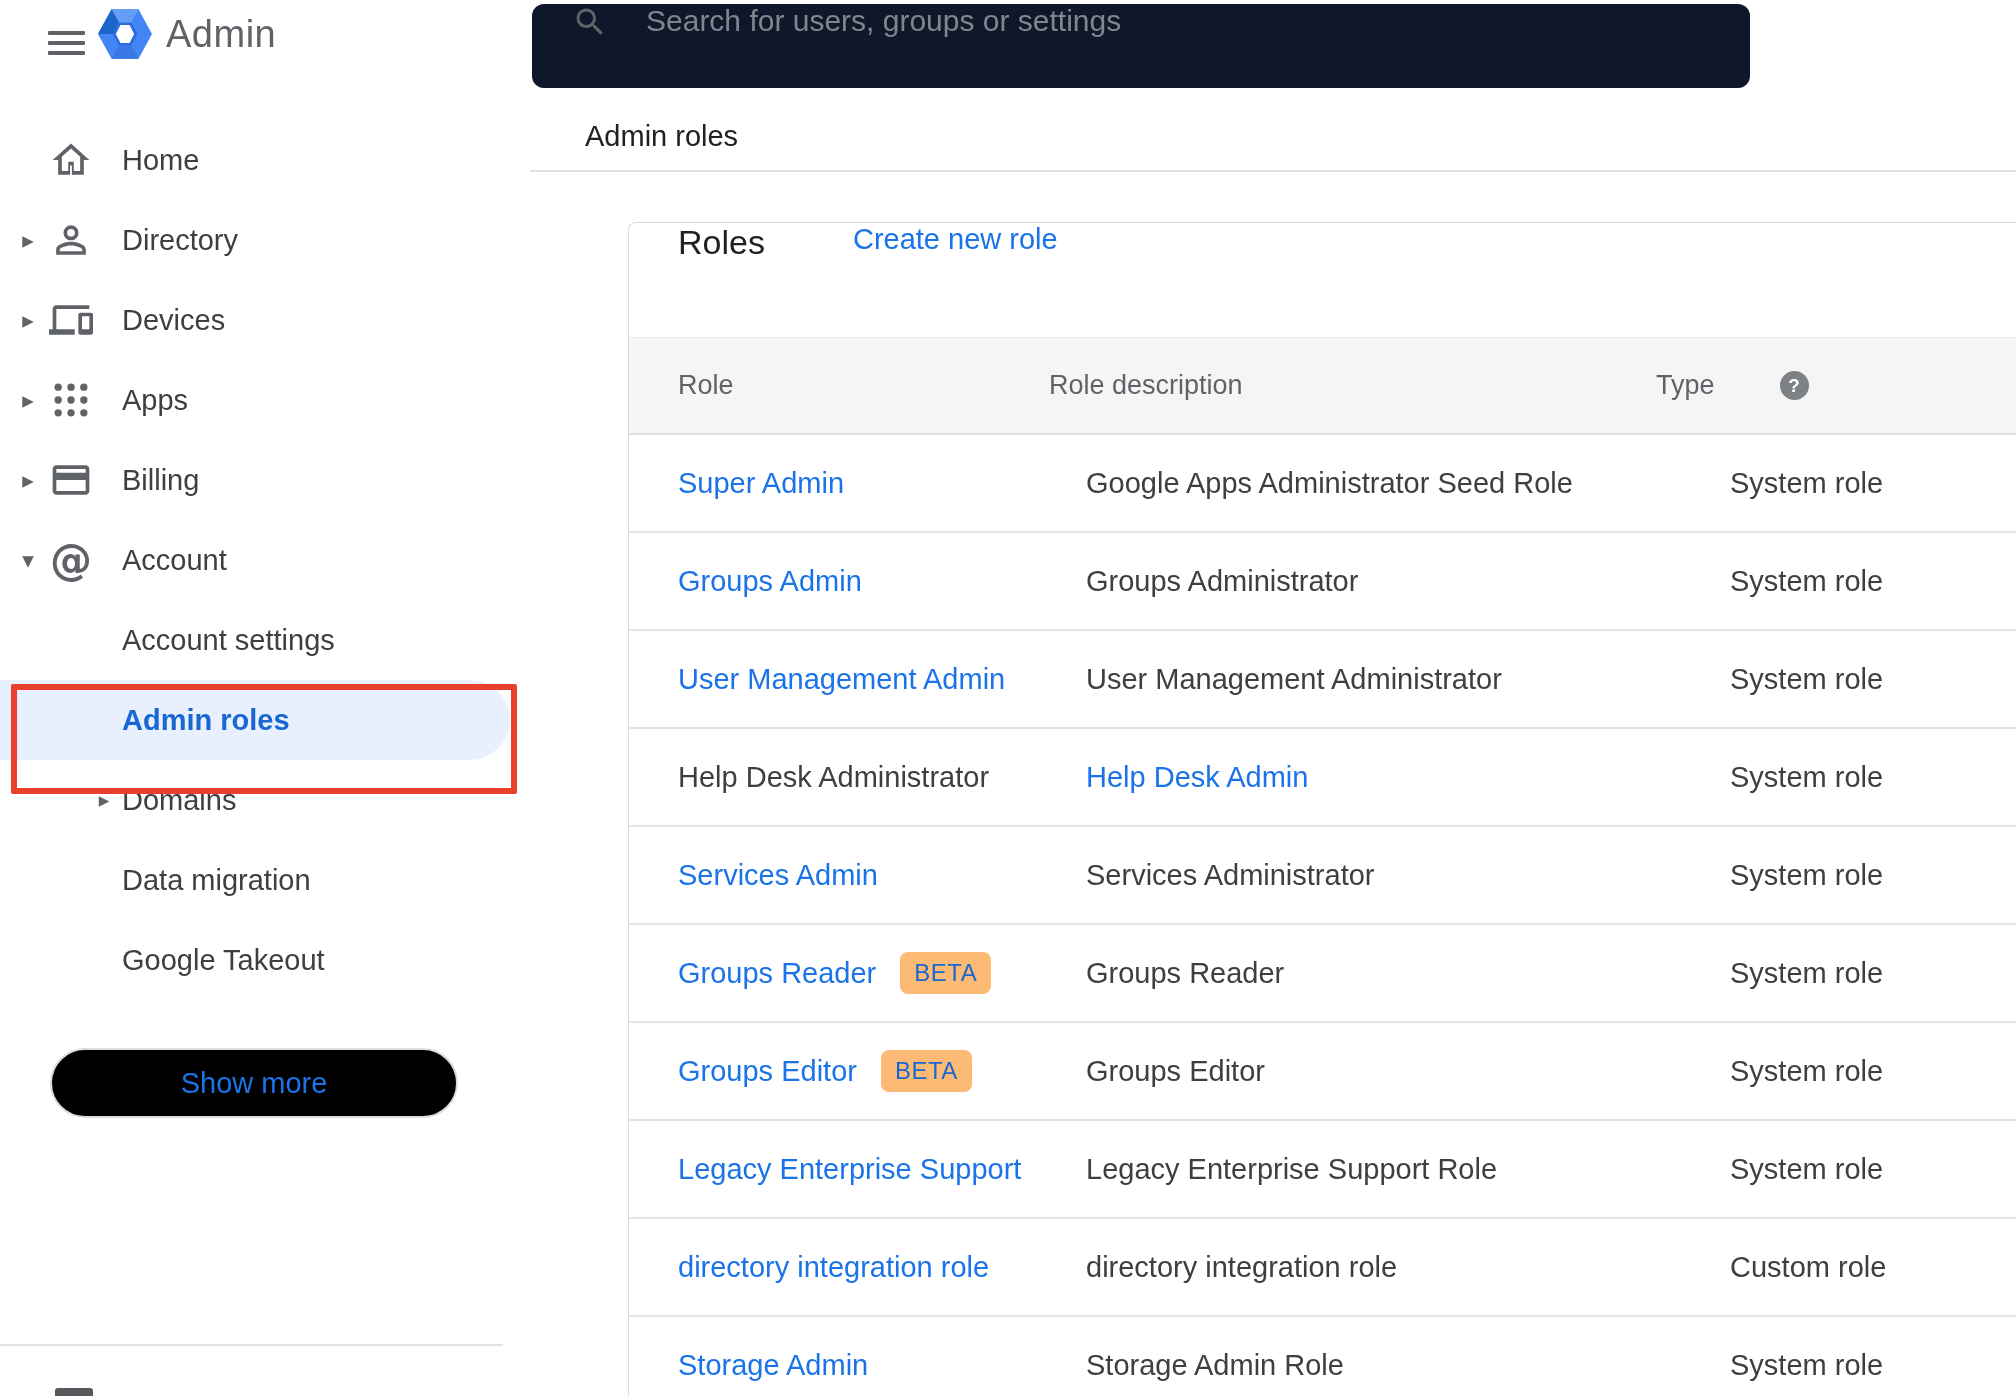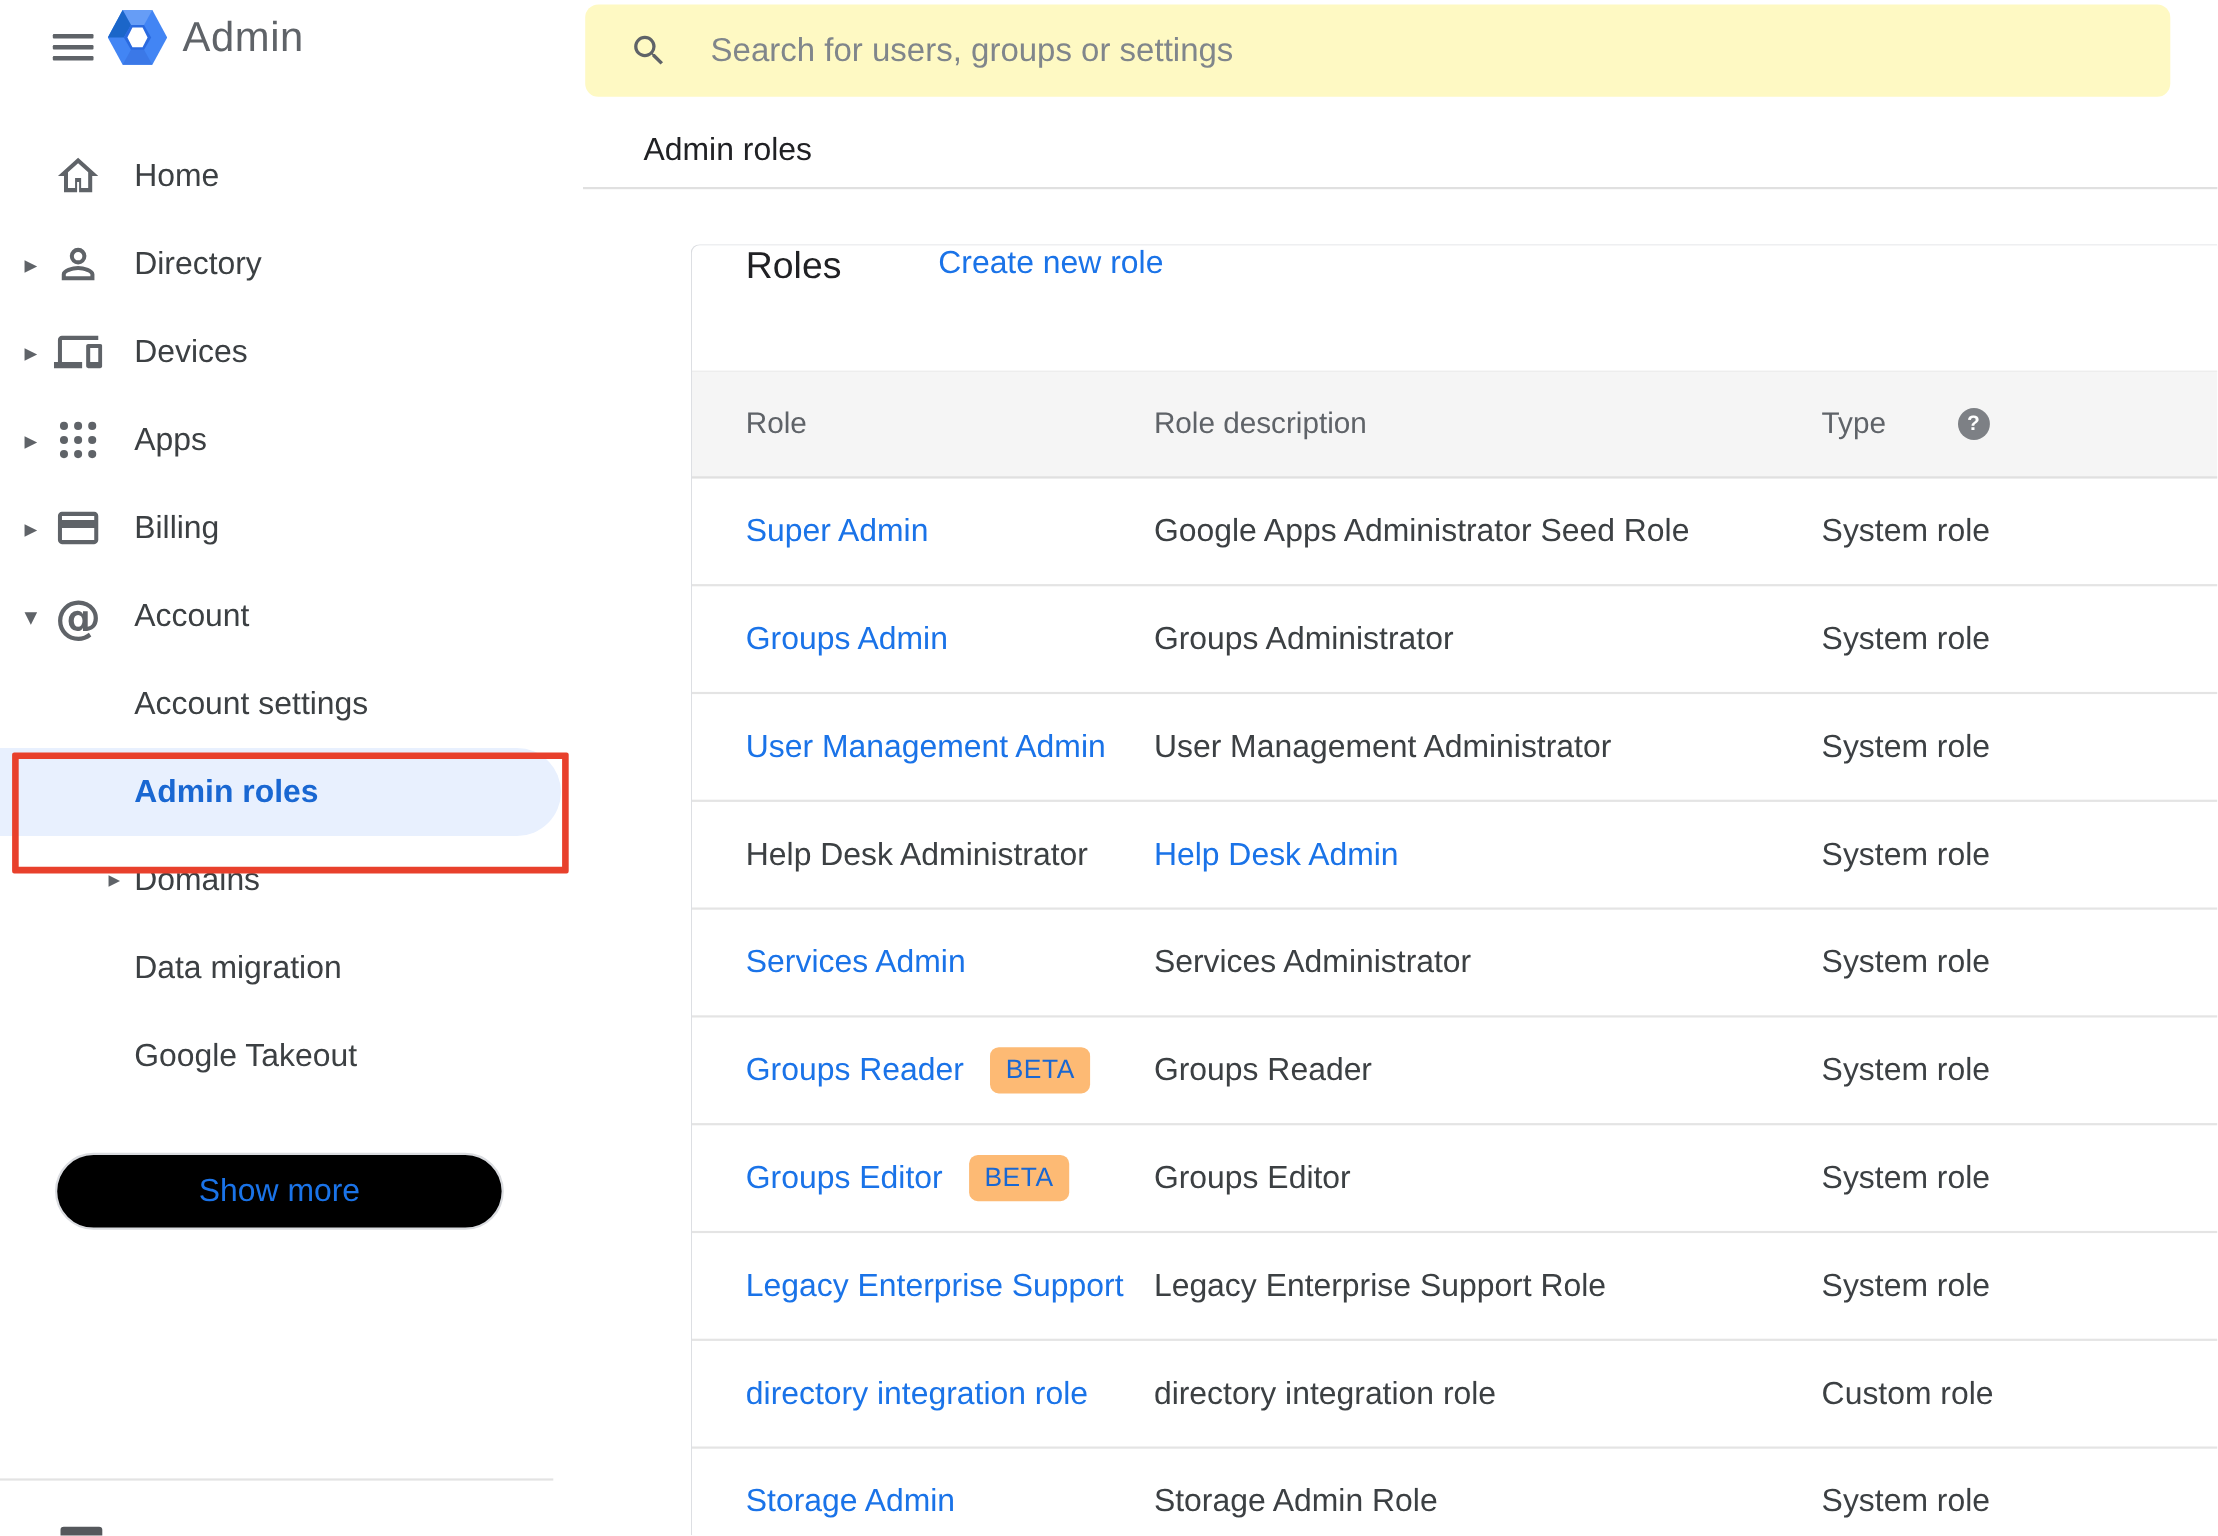--- a/index.html
+++ b/index.html
@@ -26,34 +26,34 @@
   .nav-item .nicon.at-glyph{font-size:42px;font-weight:700;color:#5f6368;font-family:"DejaVu Sans",sans-serif;}
   .nav-item .nlabel{position:absolute;left:122px;font-size:29px;color:#3c4043;white-space:nowrap;}
   .nav-item.selected{width:510px;background:#e8f0fe;border-radius:0 40px 40px 0;}
   .nav-item.selected .nlabel{color:#1967d2;font-weight:700;}
   .red-box{position:absolute;left:11px;top:684px;width:494px;height:98px;border:6px solid #e8402c;border-radius:2px;z-index:5;pointer-events:none;}
   .show-more{position:absolute;left:50px;top:1048px;width:408px;height:70px;background:#000000;border:2px solid #dadce0;border-radius:35px;color:#1a73e8;font-size:29px;font-weight:500;font-family:inherit;cursor:pointer;}
   .sidebar-divider{position:absolute;left:0;top:1344px;width:503px;height:2px;background:#e3e3e3;}
   .partial-icon{position:absolute;left:55px;top:1388px;width:38px;height:12px;background:#55585c;border-radius:3px 3px 0 0;}
   
   .main{position:absolute;left:530px;top:0;right:0;bottom:0;}
-  .searchbar{position:absolute;left:2px;top:4px;width:1441px;height:84px;background:#fef9c3;border-radius:12px;display:flex;align-items:center;cursor:text;}
+  .searchbar{position:absolute;left:2px;top:4px;width:1218px;height:84px;background:#0f172a;border-radius:12px;display:flex;cursor:text;}
   .searchbar svg{width:36px;height:36px;margin-left:40px;fill:#5f6368;flex:none;}
   .searchbar .ph{margin-left:38px;font-size:30px;color:#80868b;white-space:nowrap;}
   .breadcrumb{position:absolute;left:55px;top:120px;font-size:29px;color:#202124;}
   .top-divider{position:absolute;left:0;top:170px;right:0;height:2px;background:#e0e0e0;}
   
   .card{position:absolute;left:98px;top:222px;right:0;bottom:0;background:#fff;border:1px solid #dadce0;border-right:none;border-bottom:none;border-radius:8px 0 0 0;overflow:hidden;}
   .card-header{height:114px;display:flex;align-items:flex-start;padding-left:49px;}
   .card-header h2{margin:0;font-size:34px;font-weight:500;color:#202124;}
   .card-header a{margin-left:88px;font-size:29px;color:#1a73e8;text-decoration:none;cursor:pointer;}
   .thead{height:95px;background:#f5f5f5;border-top:1px solid #ececec;border-bottom:2px solid #e0e0e0;display:grid;grid-template-columns:371px 607px auto;padding-left:49px;align-items:center;font-size:27px;color:#5f6368;}
   .type-h{display:flex;align-items:center;gap:48px;}
   .help{display:inline-flex;align-items:center;justify-content:center;width:29px;height:29px;border-radius:50%;background:#7d8085;color:#fff;font-size:19px;font-weight:700;margin-left:17px;cursor:pointer;}
-  .trow{height:96px;border-bottom:2px solid #e4e4e4;display:grid;grid-template-columns:371px 607px auto;padding-left:49px;align-items:center;font-size:29px;}
+  .trow{height:96px;border-bottom:2px solid #e4e4e4;display:grid;grid-template-columns:371px 607px auto;padding-left:49px;align-items:center;font-size:29px;gap:37px;}
   .role-cell{display:flex;align-items:center;}
   .role-link{color:#1a73e8;text-decoration:none;cursor:pointer;white-space:nowrap;}
   .beta{display:none;background:#fdba74;color:#1967d2;font-size:24px;font-weight:400;letter-spacing:.5px;padding:7px 14px;border-radius:8px;margin-left:24px;}
   .beta.on{display:inline-block;}
   .desc,.type{color:#3c4043;}
 </style>
 </head>
 <body>
 
 <div class="sidebar">

